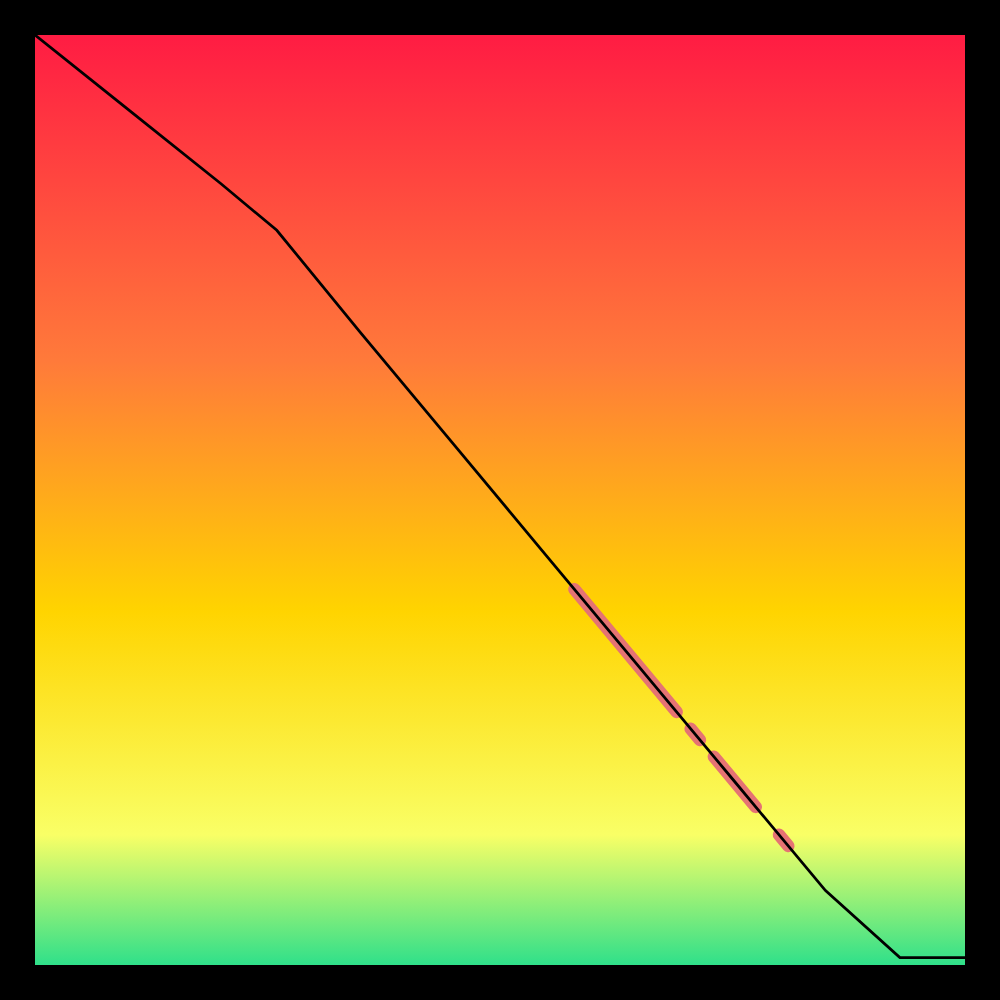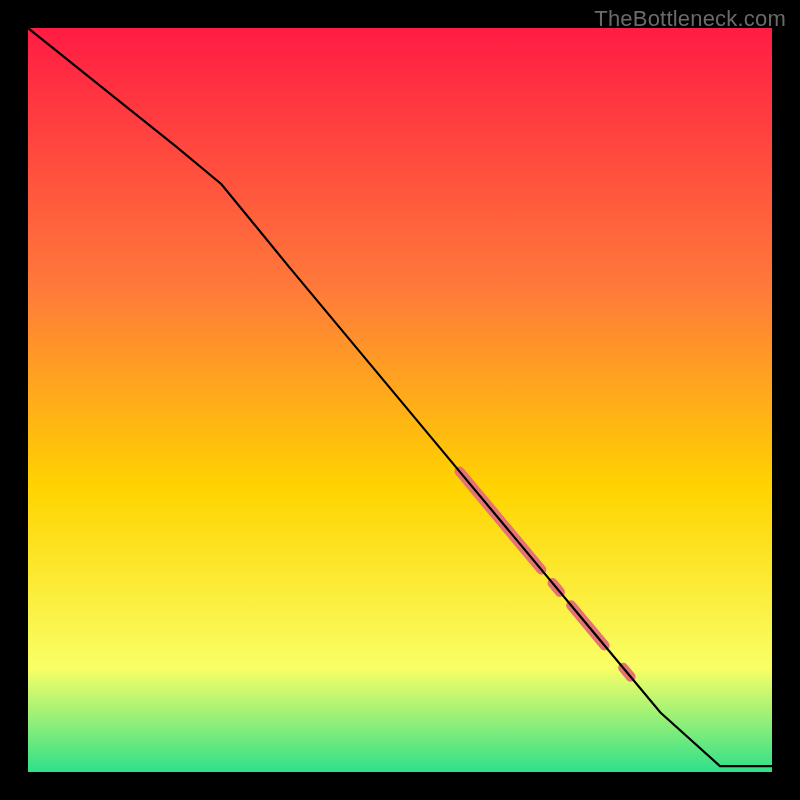--- a/index.html
+++ b/index.html
@@ -41,21 +41,20 @@
     width: 744px;
     height: 744px;
     display: block;
   }
 </style>
 </head>
 <body>
 
 <div class="frame">
 
-  <div class="watermark">TheBottleneck.com</div>
 
   <div class="plot">
     <svg class="chart" viewBox="0 0 744 744" preserveAspectRatio="none">
       <defs>
         <linearGradient id="bg-grad" x1="0" y1="0" x2="0" y2="1">
           <stop offset="0%" stop-color="#ff1c43"></stop>
           <stop offset="35%" stop-color="#ff7a3a"></stop>
           <stop offset="62%" stop-color="#ffd400"></stop>
           <stop offset="86%" stop-color="#f9ff66"></stop>
           <stop offset="100%" stop-color="#2fe08a"></stop>

